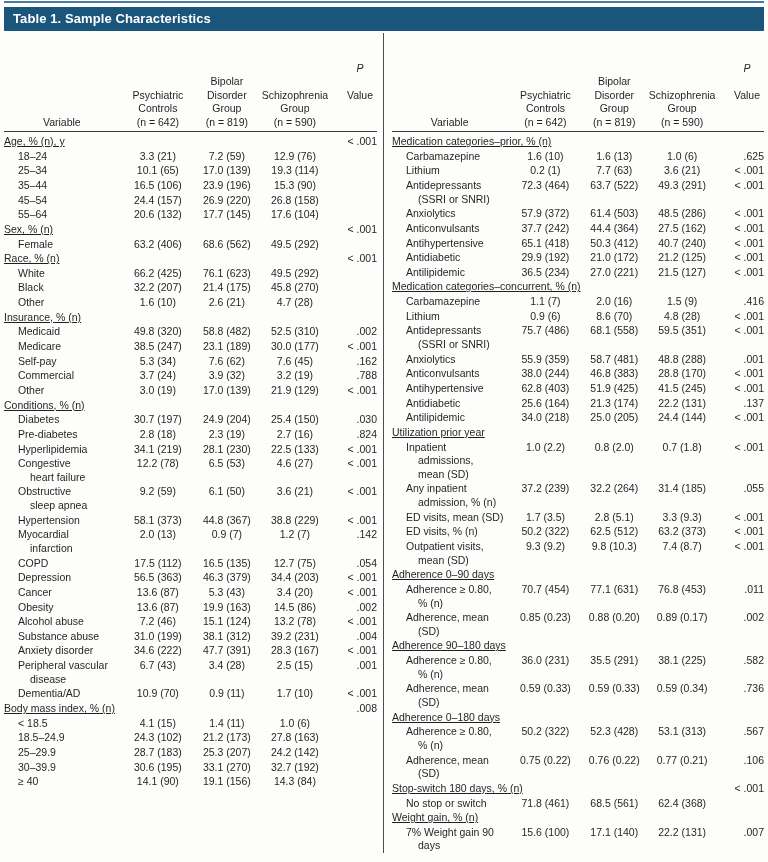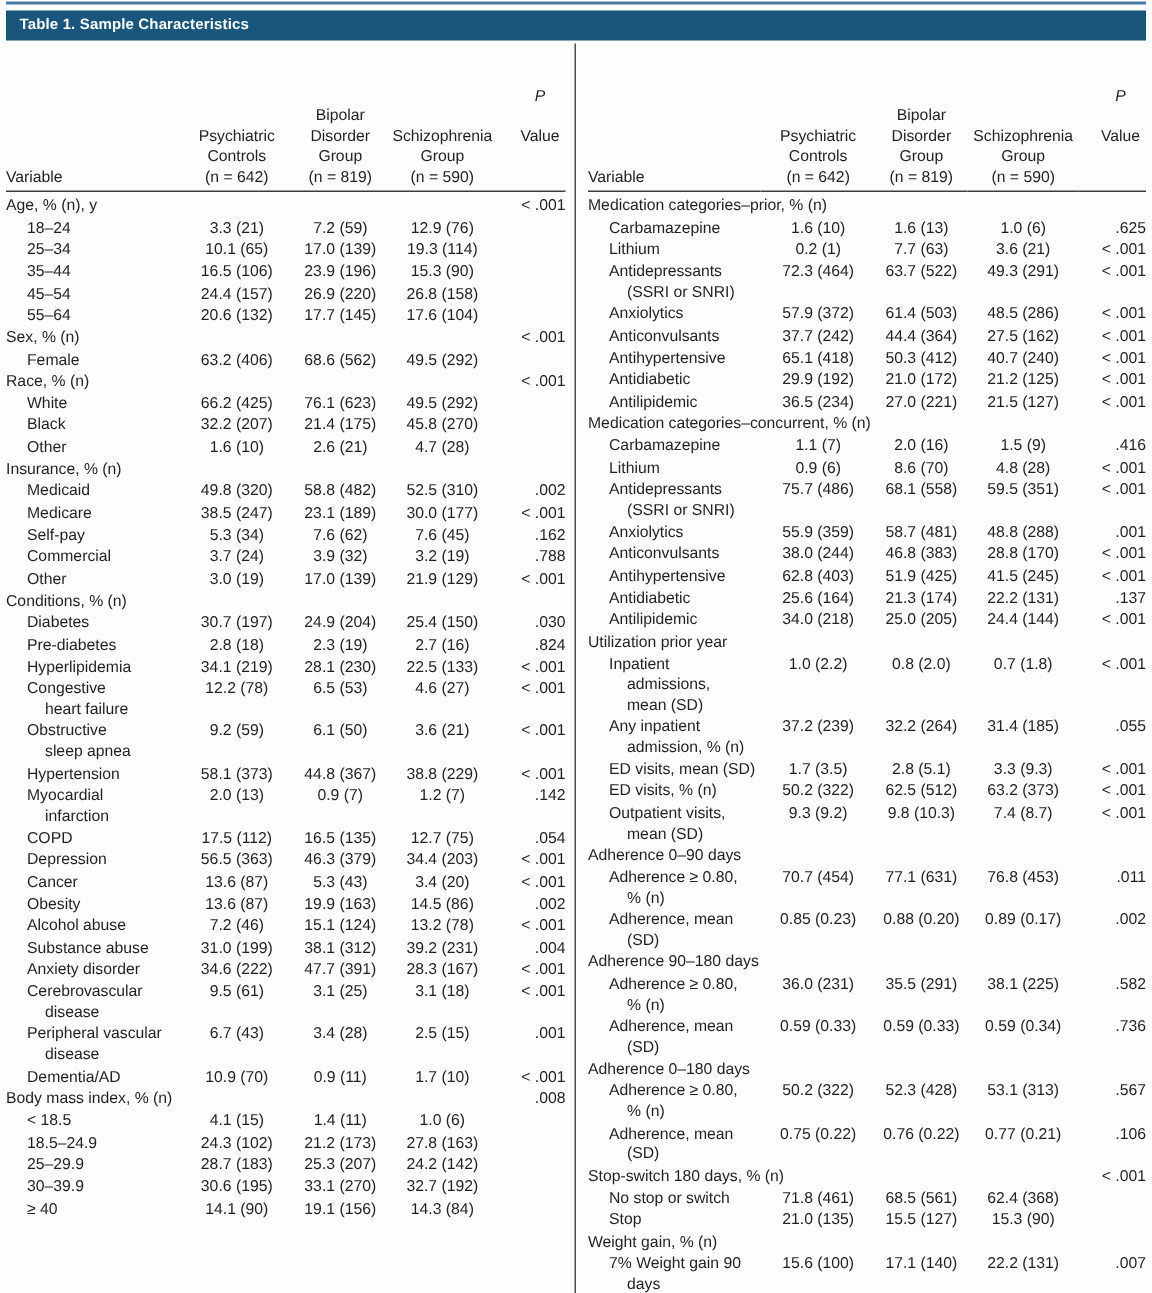--- a/index.html
+++ b/index.html
@@ -8,43 +8,43 @@
   }
   *{box-sizing:border-box;}
   html,body{margin:0;padding:0;}
   body{
     width:768px;height:862px;overflow:hidden;background:var(--bg);
     color:var(--txt);font-family:"Liberation Sans",sans-serif;
   }
   .page{padding:0 4px;}
   .top-rule{height:2px;background:var(--rule);margin-top:1px;}
   .title-band{
-    background:var(--band);color:#fff;font-weight:bold;font-size:10px;
+    background:var(--band);color:#fff;font-weight:bold;font-size:13px;
     padding:4px 9px 5px;margin-top:4px;letter-spacing:.1px;
   }
   .tables{display:flex;margin-top:2px;}
   .half{width:50%;}
   .half.left{padding-right:6px;border-right:1px solid var(--divider);}
   .half.right{padding-left:8px;}
   table{width:100%;border-collapse:collapse;table-layout:fixed;font-size:10.5px;}
   col.c-var{width:31%;} col.c-g1{width:20.5%;} col.c-g2{width:16.5%;}
   col.c-g3{width:20%;} col.c-p{width:12%;}
   thead th{
     vertical-align:bottom;font-weight:normal;text-align:center;
     white-space:pre-line;line-height:1.28;padding:2px 0 2px;
     border-bottom:1px solid var(--hline);
   }
-  th.h-var{text-align:left;}
+  th.h-var{text-align:center;}
   th.h-p .pstack{width:34px;margin-left:auto;text-align:center;}
   th.h-p .pstack span{display:block;}
   .ital{font-style:italic;}
   tbody td{vertical-align:top;padding:1px 0 0;line-height:1.3;}
   tbody tr:first-child td{padding-top:3px;}
   td.lbl{white-space:pre-line;overflow:hidden;}
-  td.grp{padding-left:0;}
+  td.grp{padding-left:0;text-decoration:underline;}
   td.sub{padding-left:26px;text-indent:-12px;}
   td.val{text-align:center;white-space:nowrap;}
   td.pv{text-align:right;white-space:nowrap;}
 </style>
 </head>
 <body>
 
 <div class="page">
   <div class="top-rule"></div>
   <div class="title-band">Table 1. Sample Characteristics</div>
@@ -295,28 +295,20 @@
               <td class="pv">.004</td>
             </tr>
             <tr>
               <td class="lbl sub">Anxiety disorder</td>
               <td class="val">34.6 (222)</td>
               <td class="val">47.7 (391)</td>
               <td class="val">28.3 (167)</td>
               <td class="pv">&lt; .001</td>
             </tr>
             <tr>
-              <td class="lbl sub">Cerebrovascular
-disease</td>
-              <td class="val">9.5 (61)</td>
-              <td class="val">3.1 (25)</td>
-              <td class="val">3.1 (18)</td>
-              <td class="pv">&lt; .001</td>
-            </tr>
-            <tr>
               <td class="lbl sub">Peripheral vascular
 disease</td>
               <td class="val">6.7 (43)</td>
               <td class="val">3.4 (28)</td>
               <td class="val">2.5 (15)</td>
               <td class="pv">.001</td>
             </tr>
             <tr>
               <td class="lbl sub">Dementia/AD</td>
               <td class="val">10.9 (70)</td>
@@ -628,27 +620,20 @@
               <td class="pv">&lt; .001</td>
             </tr>
             <tr>
               <td class="lbl sub">No stop or switch</td>
               <td class="val">71.8 (461)</td>
               <td class="val">68.5 (561)</td>
               <td class="val">62.4 (368)</td>
               <td class="pv"></td>
             </tr>
             <tr>
-              <td class="lbl sub">Stop</td>
-              <td class="val">21.0 (135)</td>
-              <td class="val">15.5 (127)</td>
-              <td class="val">15.3 (90)</td>
-              <td class="pv"></td>
-            </tr>
-            <tr>
               <td class="lbl grp" colspan="4">Weight gain, % (n)</td>
               <td class="pv"></td>
             </tr>
             <tr>
               <td class="lbl sub">7% Weight gain 90
 days</td>
               <td class="val">15.6 (100)</td>
               <td class="val">17.1 (140)</td>
               <td class="val">22.2 (131)</td>
               <td class="pv">.007</td>

